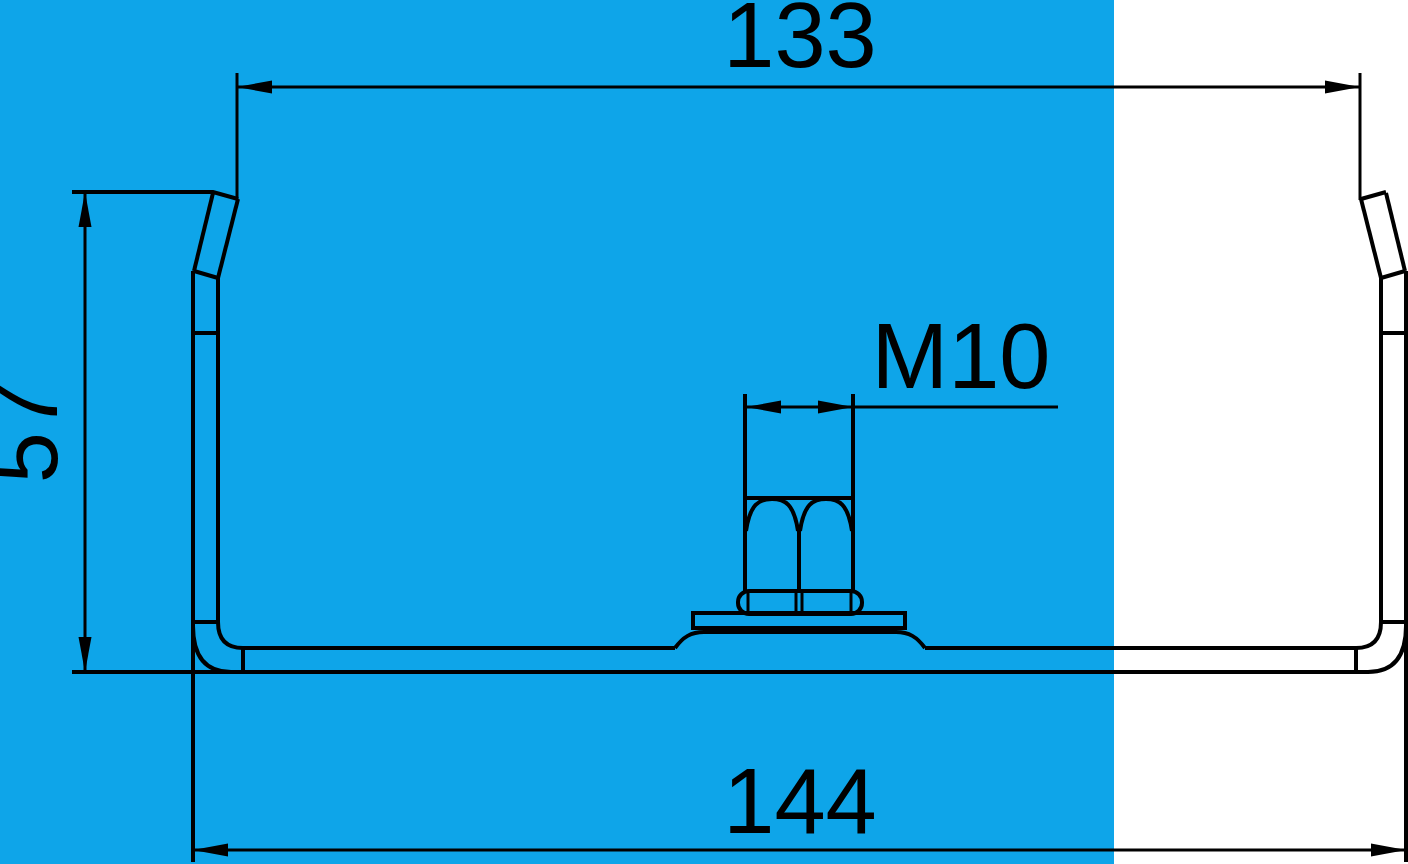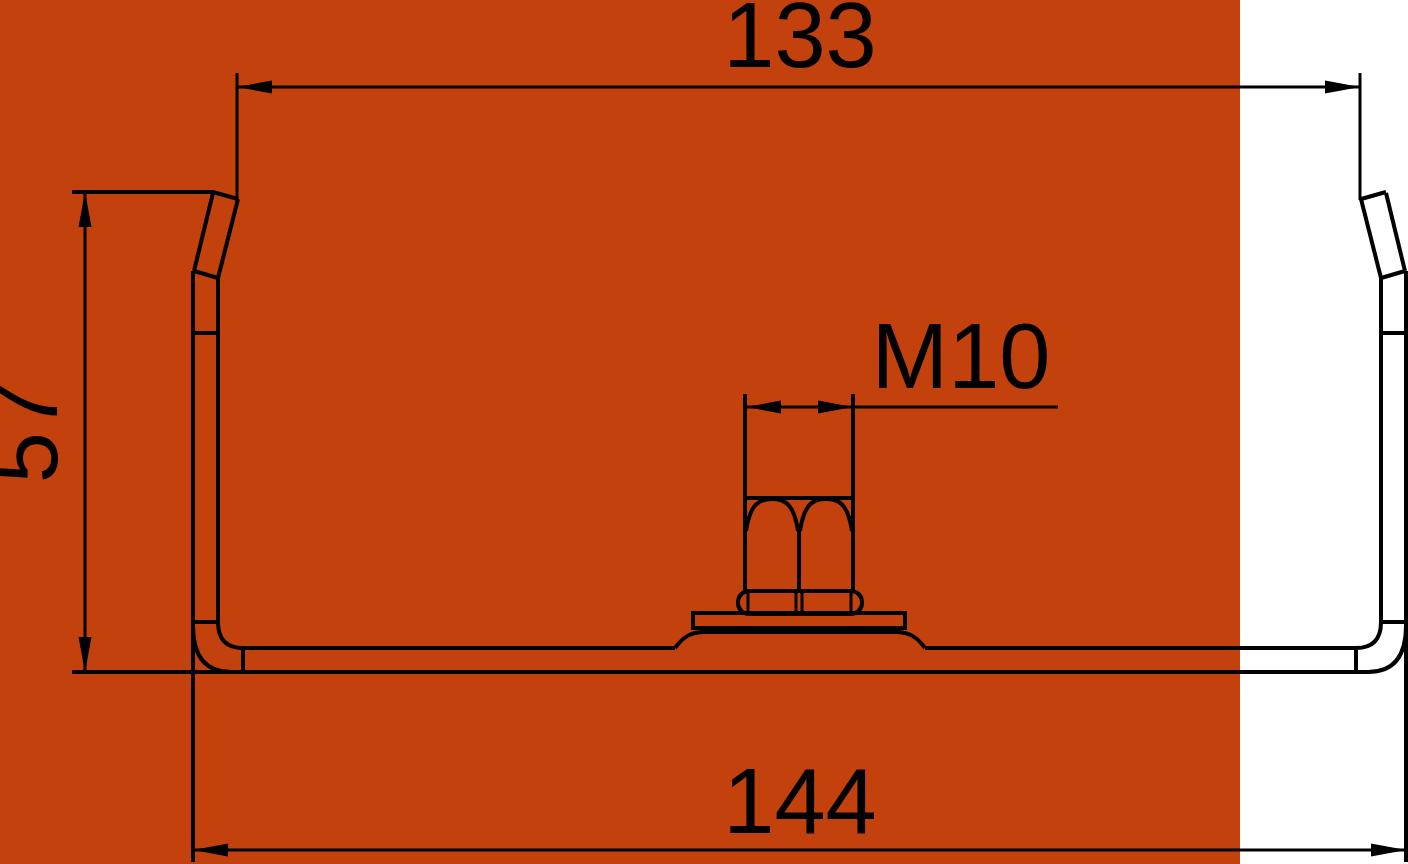--- a/index.html
+++ b/index.html
@@ -4,23 +4,23 @@
 <style>
   html, body {
     margin: 0;
     padding: 0;
     background: #ffffff;
     width: 1408px;
     height: 864px;
     overflow: hidden;
   }
   .drawing-stage {
-    width: 1240px;
+    width: 1114px;
     height: 864px;
-    background: #c2410c;
+    background: #0ea5e9;
   }
   svg { display: block; }
   .outline {
     fill: none;
     stroke: #000000;
     stroke-width: 4;
     stroke-linecap: butt;
     stroke-linejoin: miter;
   }
   .thin {

